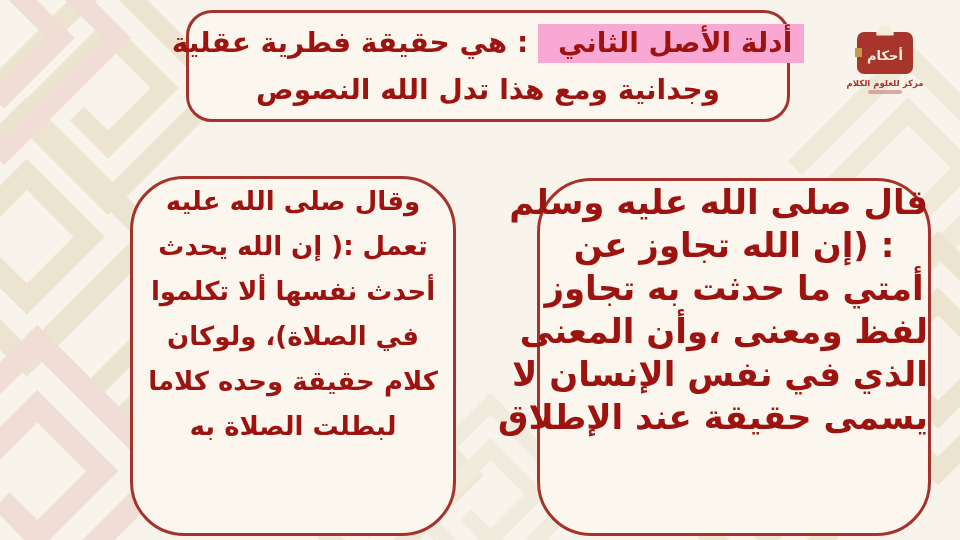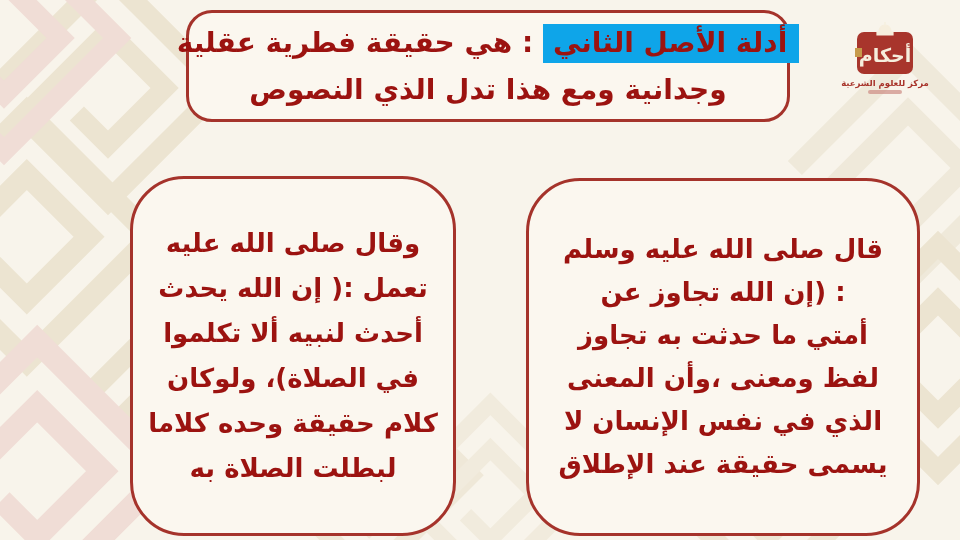--- a/index.html
+++ b/index.html
@@ -15,43 +15,43 @@
   
   .title-box{
     position:absolute;left:186px;top:10px;width:604px;height:112px;
     box-sizing:border-box;
     border:3px solid #a5332b;border-radius:26px;background:#fbf7ef;
     display:flex;flex-direction:column;align-items:center;justify-content:center;
     direction:rtl;text-align:center;
     color:#9c1310;font-weight:bold;font-size:28px;line-height:47px;
   }
   .title-line{white-space:nowrap;}
-  .hl{background:#0ea5e9;padding:2px 12px 4px 10px;}
+  .hl{background:#f9a8d4;padding:2px 12px 4px 20px;}
 
   
   .bubble{
     position:absolute;box-sizing:border-box;
     border:3px solid #a5332b;border-radius:54px;background:#fbf7ef;
-    display:flex;flex-direction:column;justify-content:center;
+    display:flex;flex-direction:column;
     direction:rtl;text-align:center;color:#9c1310;font-weight:bold;
   }
-  .bubble-right{left:526px;top:178px;width:394px;height:358px;font-size:26px;line-height:43px;}
+  .bubble-right{left:537px;top:178px;width:394px;height:358px;font-size:34px;line-height:43px;}
   .bubble-left{left:130px;top:176px;width:326px;height:360px;font-size:26px;line-height:45px;}
   .qline{white-space:nowrap;}
 
   
   .logo{position:absolute;left:838px;top:22px;width:94px;text-align:center;}
   .logo-mark{
     position:relative;width:56px;height:42px;margin:10px auto 0 auto;
     background:#a8352c;border-radius:7px;
     display:flex;align-items:center;justify-content:center;
   }
   .logo-dome{position:absolute;top:-10px;left:50%;transform:translateX(-50%);}
   .logo-word{
-    color:#f6eedd;font-size:19px;font-weight:bold;direction:rtl;line-height:1;
+    color:#f6eedd;font-size:13px;font-weight:bold;direction:rtl;line-height:1;
     padding-top:4px;
   }
   .logo-accent{
     position:absolute;left:-2px;top:16px;width:7px;height:9px;background:#c79a4b;
   }
   .logo-tagline{
     margin-top:4px;color:#a8352c;font-size:8.5px;font-weight:bold;direction:rtl;line-height:1.2;
   }
   .logo-fineprint{
     width:34px;height:4px;margin:2px auto 0 auto;background:#c9847c;opacity:.65;border-radius:2px;
@@ -78,46 +78,46 @@
     <use href="#km" transform="translate(680,392) rotate(45 88 88)" stroke="#eee6d5"></use>
     <use href="#km" transform="translate(420,424) scale(0.8) rotate(45 88 88)" stroke="#f1ebdd"></use>
     <use href="#km" transform="translate(-64,370) scale(1.15) rotate(45 88 88)" stroke="#f0ddd6"></use>
     <use href="#km" transform="translate(-84,-50) rotate(45 88 88)" stroke="#f0ddd6"></use>
   </svg>
 
   <div class="title-box">
     <div class="title-line">
       <span class="hl">أدلة الأصل الثاني</span><span> : </span><span>هي حقيقة فطرية عقلية</span>
     </div>
-    <div class="title-line">وجدانية ومع هذا تدل الذي النصوص</div>
+    <div class="title-line">وجدانية ومع هذا تدل الله النصوص</div>
   </div>
 
   <div class="logo">
     <div class="logo-mark">
       <svg class="logo-dome" width="20" height="14" viewBox="0 0 20 14" aria-hidden="true">
         <path d="M10 0 L10 3 M10 3 C5 3 4 8 4 10 L16 10 C16 8 15 3 10 3 Z M2 10 H18 V13 H2 Z" fill="#f6eedd" stroke="#f6eedd" stroke-width="1.2"></path>
       </svg>
       <span class="logo-accent"></span>
       <span class="logo-word">أحكام</span>
     </div>
-    <div class="logo-tagline">مركز للعلوم الشرعية</div>
+    <div class="logo-tagline">مركز للعلوم الكلام</div>
     <div class="logo-fineprint"></div>
   </div>
 
   <div class="bubble bubble-right">
     <div class="qline">قال صلى الله عليه وسلم</div>
     <div class="qline">: (إن الله تجاوز عن</div>
     <div class="qline">أمتي ما حدثت به تجاوز</div>
     <div class="qline">لفظ ومعنى ،وأن المعنى</div>
     <div class="qline">الذي في نفس الإنسان لا</div>
     <div class="qline">يسمى حقيقة عند الإطلاق</div>
   </div>
 
   <div class="bubble bubble-left">
     <div class="qline">وقال صلى الله عليه</div>
     <div class="qline">تعمل :( إن الله يحدث</div>
-    <div class="qline">أحدث لنبيه ألا تكلموا</div>
+    <div class="qline">أحدث نفسها ألا تكلموا</div>
     <div class="qline">في الصلاة)، ولوكان</div>
     <div class="qline">كلام حقيقة وحده كلاما</div>
     <div class="qline">لبطلت الصلاة به</div>
   </div>
 
 </div>
 
 </body></html>

